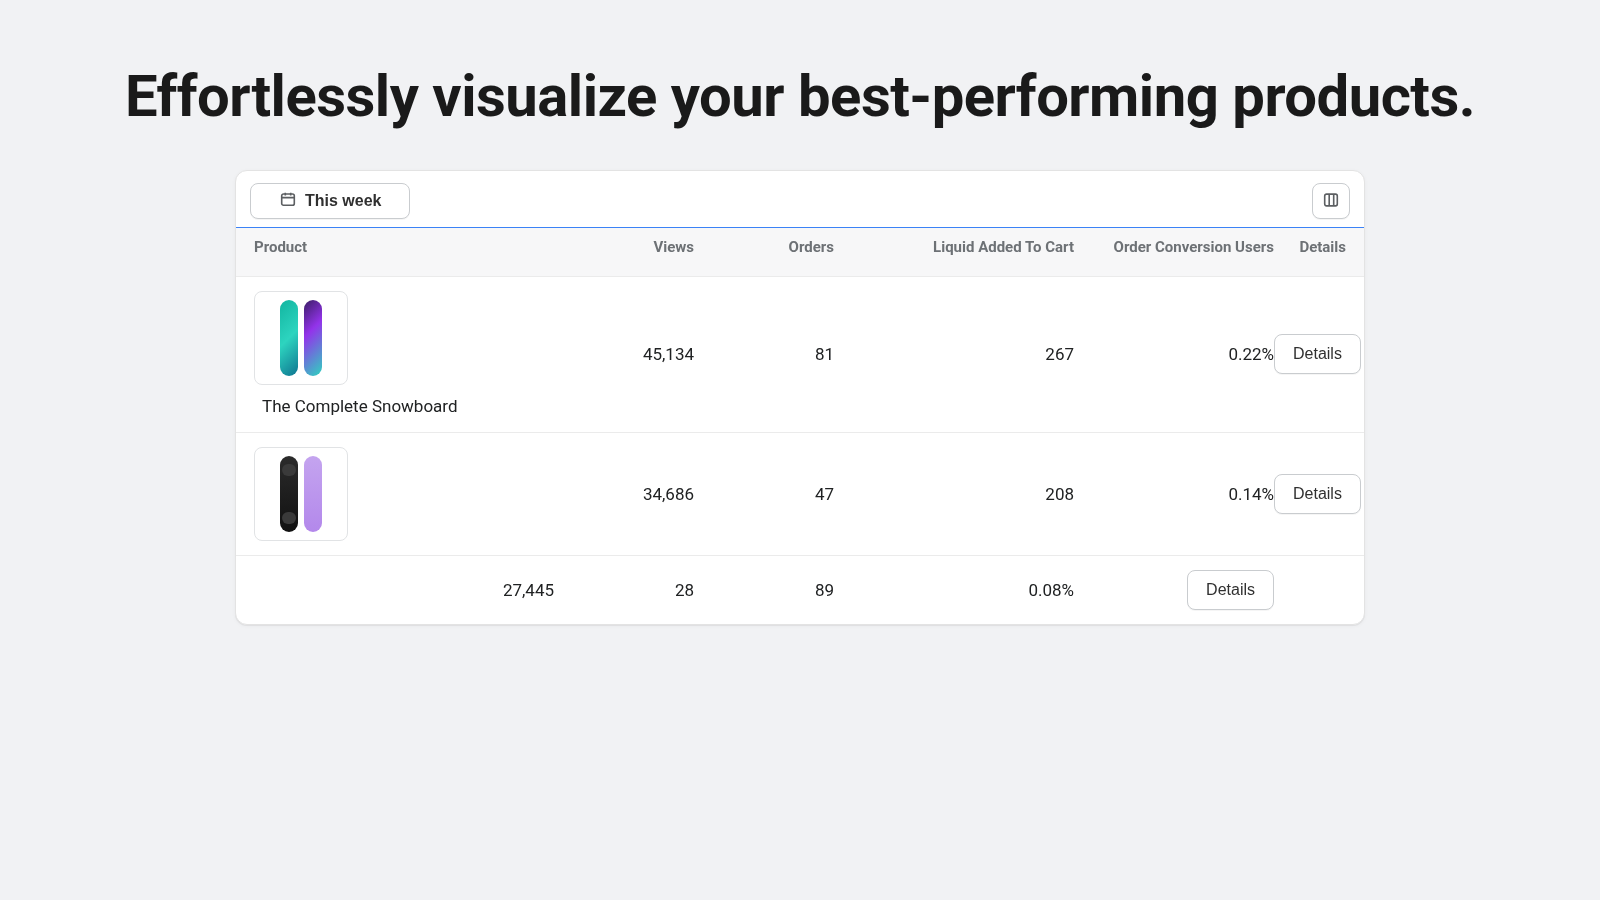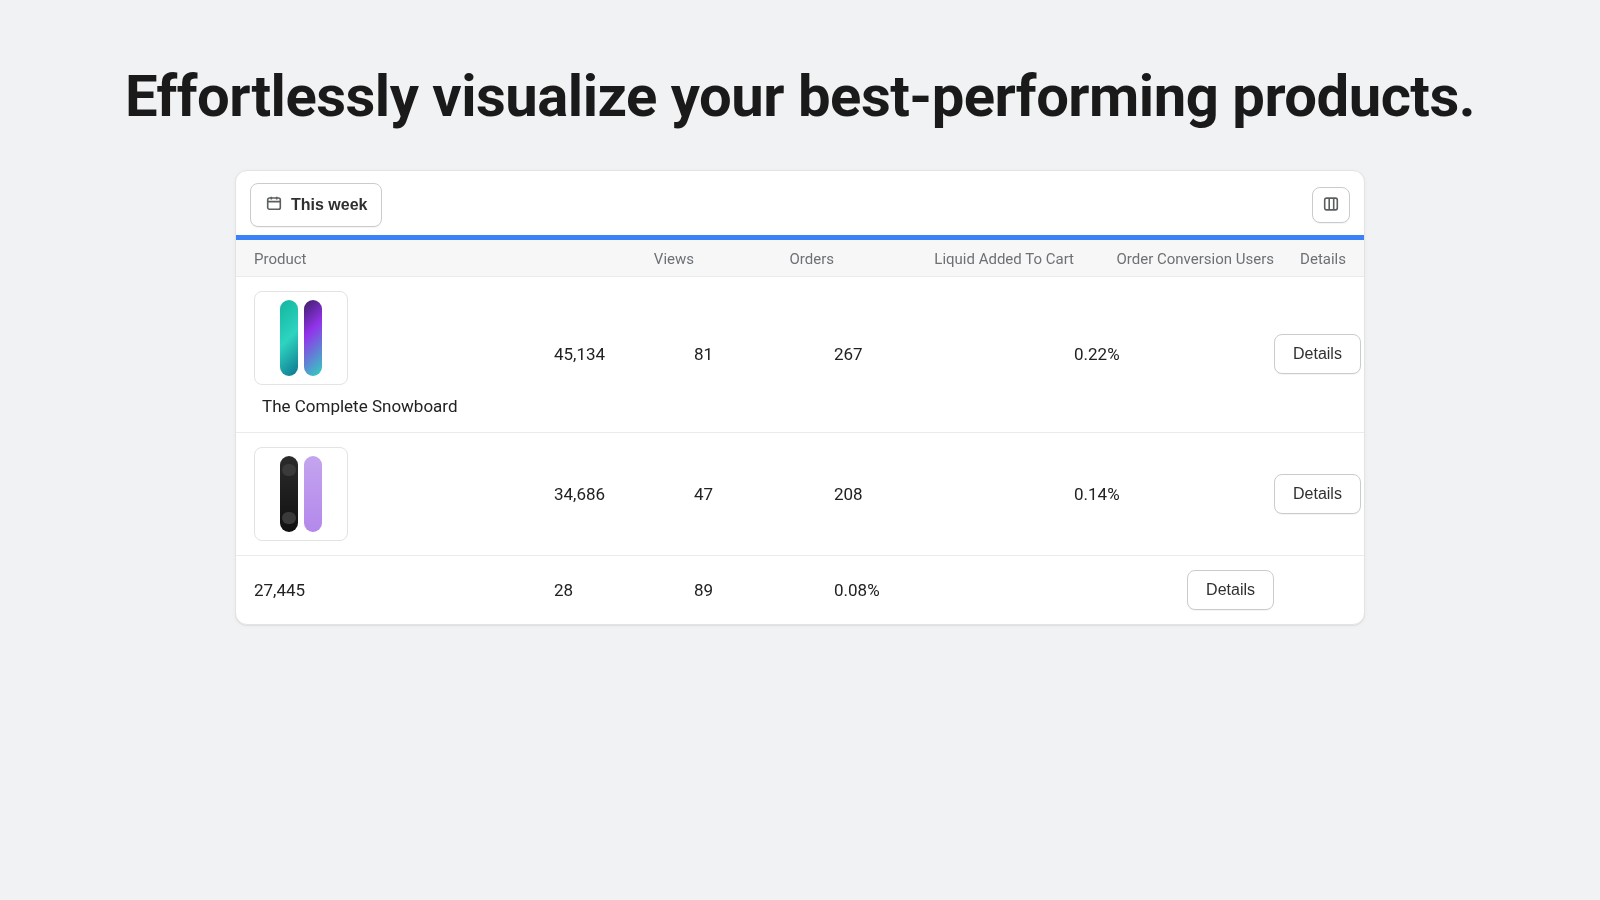--- a/index.html
+++ b/index.html
@@ -30,22 +30,22 @@
   .toolbar {
     display: flex;
     align-items: center;
     justify-content: space-between;
     padding: 12px 14px 8px 14px;
   }
   .date-btn {
     display: inline-flex;
     align-items: center;
     gap: 8px;
-    height: 44px;
-    padding: 0 14px;
+    height: 36px;
+    padding: 0 28px;
     background: #ffffff;
     border: 1px solid #c9cccf;
     border-radius: 8px;
     box-shadow: 0 1px 0 rgba(0,0,0,0.04);
     font-size: 16px;
     font-weight: 600;
     color: #303030;
     cursor: pointer;
   }
   .icon-btn {
@@ -57,27 +57,27 @@
     background: #ffffff;
     border: 1px solid #c9cccf;
     border-radius: 8px;
     box-shadow: 0 1px 0 rgba(0,0,0,0.04);
     cursor: pointer;
   }
   .thead {
     display: grid;
     grid-template-columns: 300px 140px 140px 240px 200px 1fr;
     align-items: center;
-    padding: 10px 18px 8px 18px;
+    padding: 10px 18px 20px 18px;
     background: #f7f7f8;
-    border-top: 5px solid #3b82f6;
+    border-top: 1px solid #3b82f6;
     border-bottom: 1px solid #ebebeb;
     color: #6d7175;
     font-size: 15px;
-    font-weight: 400;
+    font-weight: 700;
   }
   .thead .col-product { text-align: left; }
   .thead .col-views,
   .thead .col-orders,
   .thead .col-cart,
   .thead .col-rate,
   .thead .col-details { text-align: right; }
   .trow {
     display: grid;
     grid-template-columns: 300px 140px 140px 240px 200px 1fr;
@@ -118,21 +118,21 @@
     height: 12px;
     border-radius: 6px;
   }
   .product-name {
     font-size: 17px;
     color: #202223;
     line-height: 1.35;
     max-width: 220px;
     margin-left: 8px;
   }
-  .num { }
+  .num { text-align: right; }
   .details-cell { text-align: right; }
   .details-btn {
     display: inline-flex;
     align-items: center;
     justify-content: center;
     height: 40px;
     padding: 0 18px;
     border: 1px solid #c9cccf;
     background: #ffffff;
     border-radius: 8px;

